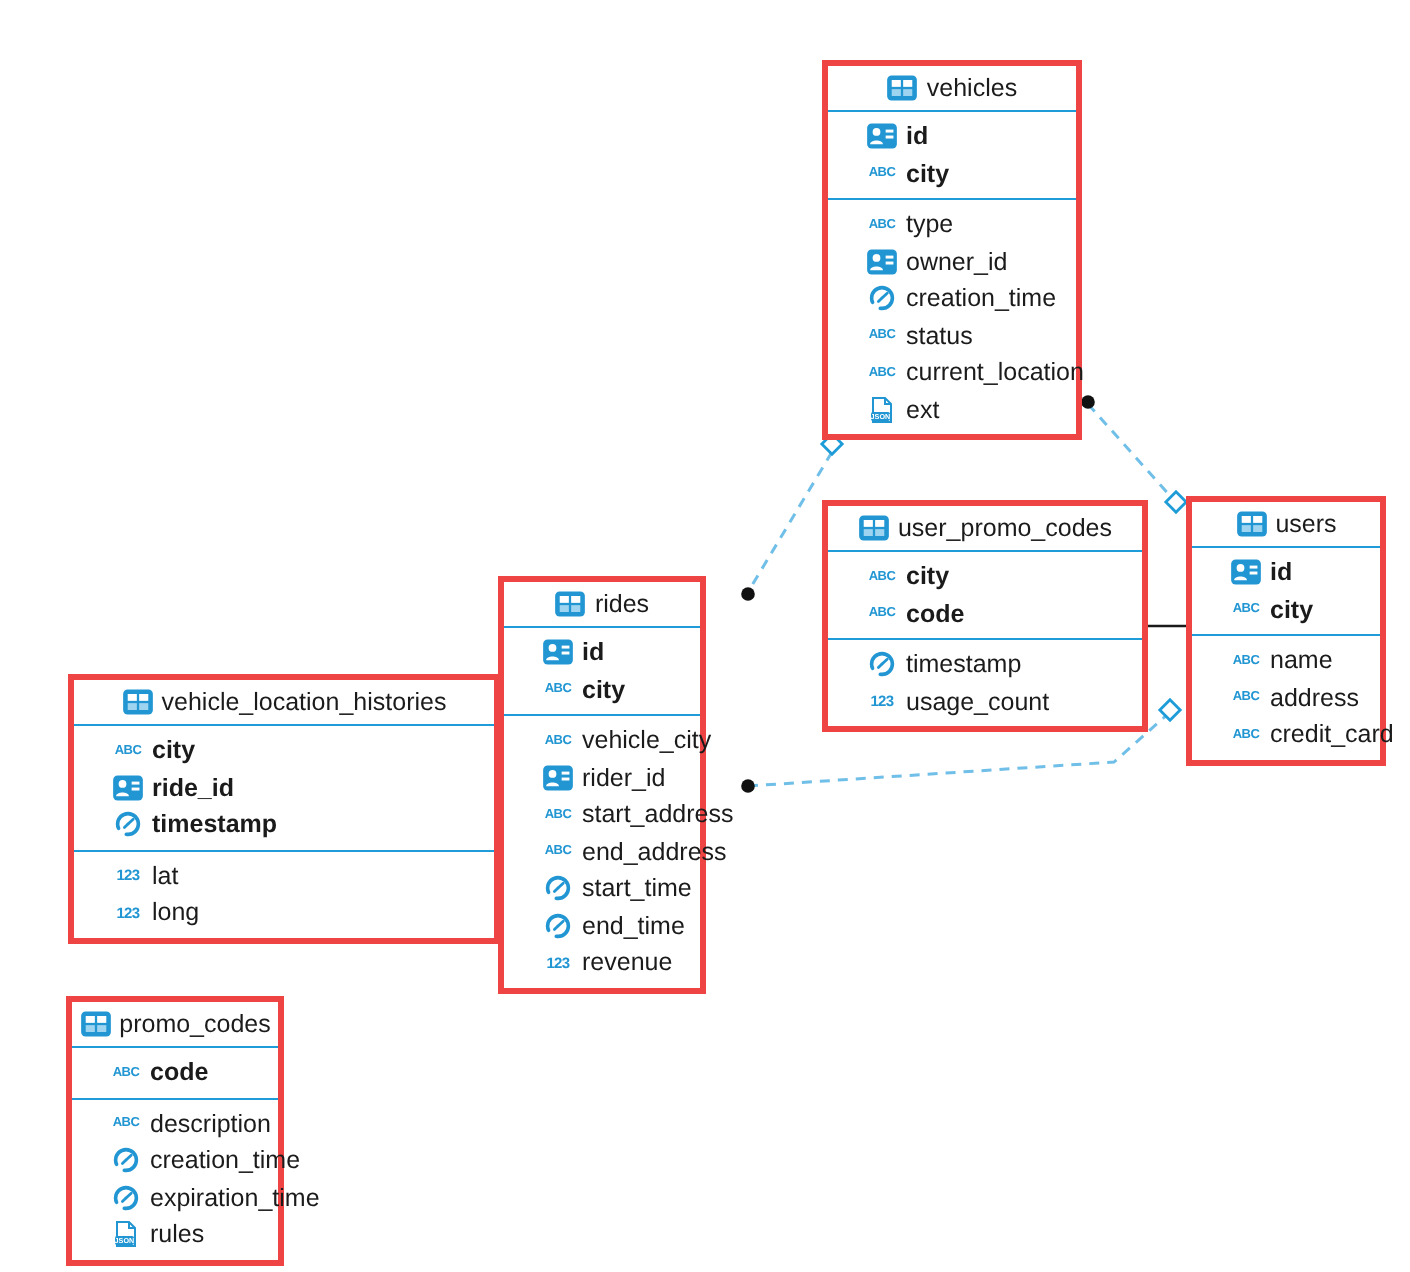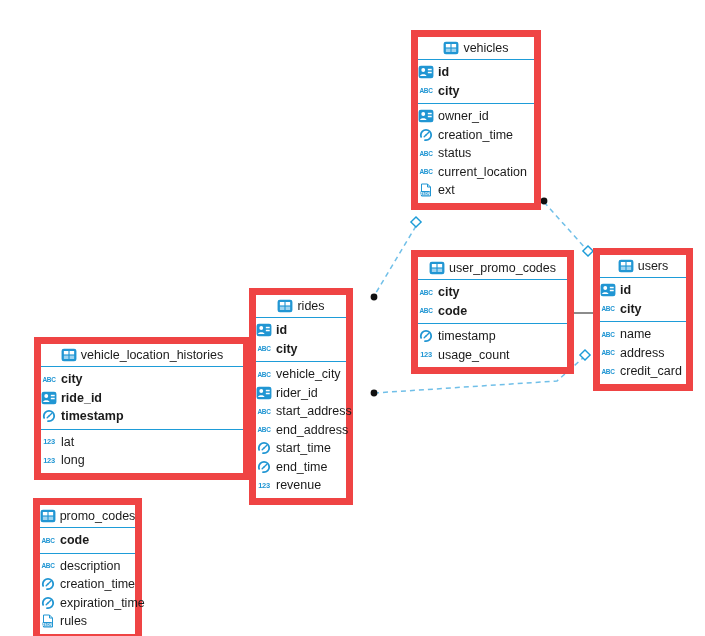--- a/index.html
+++ b/index.html
@@ -3,31 +3,31 @@
 <meta charset="utf-8">
 <style>
   html,body{margin:0;padding:0;background:#ffffff;}
   .canvas{
     position:relative;width:705px;height:636px;background:#ffffff;overflow:hidden;
     font-family:"Liberation Sans","DejaVu Sans",sans-serif;color:#1b1b1b;
   }
   .wires{position:absolute;left:0;top:0;width:705px;height:636px;}
   .table{
     position:absolute;box-sizing:border-box;background:#ffffff;
-    border:7px solid #ef4444;z-index:2;
+    border:3px solid #ef4444;z-index:2;
   }
   .thead{
     height:22px;display:flex;align-items:center;justify-content:center;
     gap:4px;border-bottom:1px solid #1e9cd8;font-size:12.5px;padding:0 3px;
     white-space:nowrap;
   }
   .sec{padding:3px 0;}
   .sec.pk{border-bottom:1px solid #1e9cd8;}
   .row{
-    height:18.5px;display:flex;align-items:center;gap:4px;padding:0 0;
+    height:18.5px;display:flex;align-items:center;gap:4px;padding:0 19px;
     font-size:12.5px;white-space:nowrap;
   }
   .row.bold{font-weight:bold;}
   .ic{width:16px;min-width:16px;height:14px;display:inline-flex;align-items:center;justify-content:center;}
   .tic{
     font-size:6.5px;font-weight:bold;color:#2196d3;letter-spacing:-0.3px;
     font-family:"Liberation Sans",sans-serif;
   }
   .nic{
     font-size:7.5px;font-weight:bold;color:#2196d3;letter-spacing:-0.3px;
@@ -101,20 +101,24 @@
           </svg>
         <span>id</span>
       </div>
       <div class="row bold">
         <span class="ic tic">ABC</span>
         <span>city</span>
       </div>
     </div>
     <div class="sec">
       <div class="row">
+        <span class="ic tic">ABC</span>
+        <span>type</span>
+      </div>
+      <div class="row">
         <svg class="ic" width="14" height="12">
             <use href="#i-id"></use>
           </svg>
         <span>owner_id</span>
       </div>
       <div class="row">
         <svg class="ic" width="14" height="14">
             <use href="#i-clock"></use>
           </svg>
         <span>creation_time</span>

